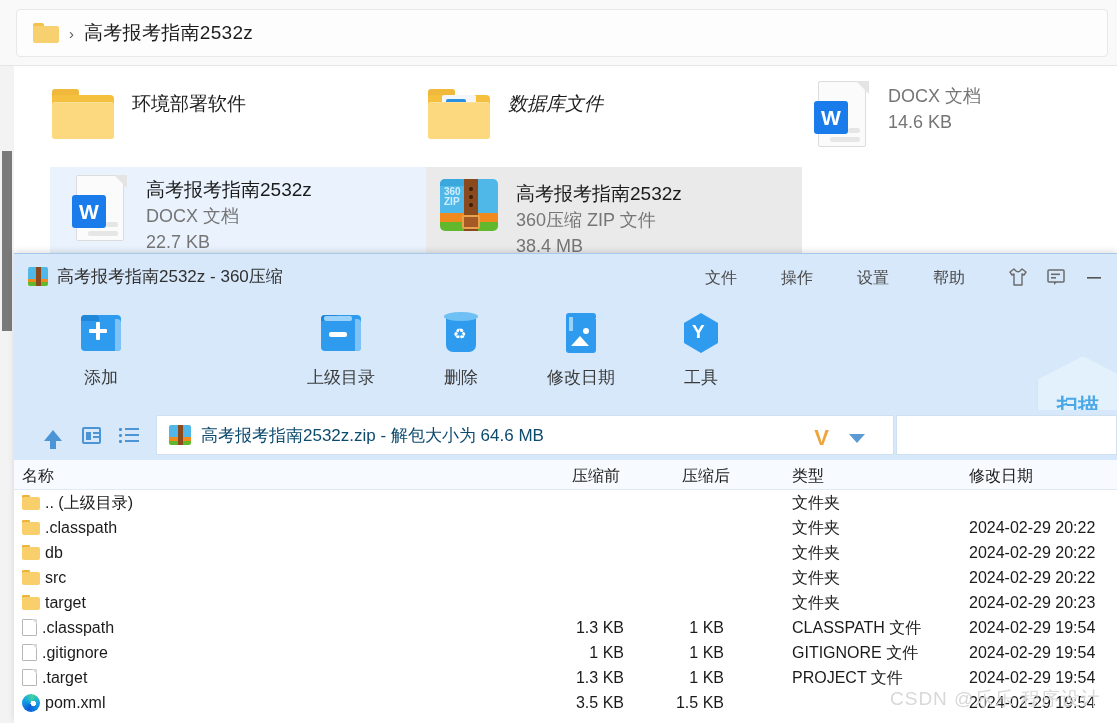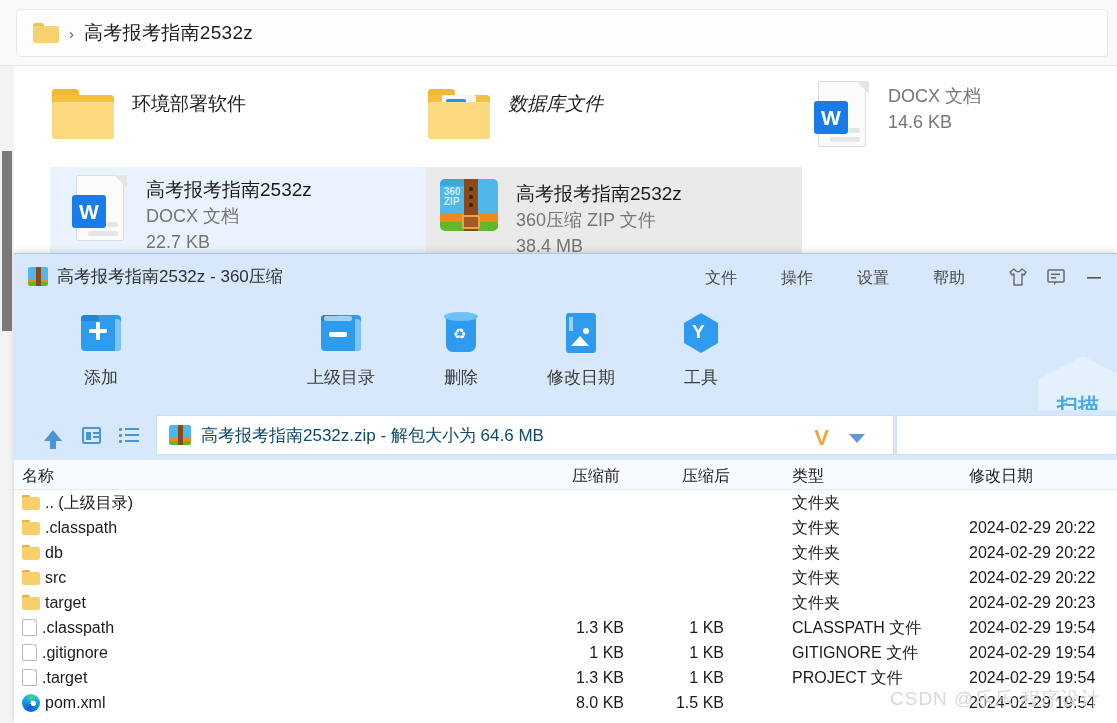--- a/index.html
+++ b/index.html
@@ -624,21 +624,21 @@
           <span class="cell c-post" style="left:630px;">1 KB</span>
           <span class="cell c-type" style="left:778px;">PROJECT 文件</span>
           <span class="cell c-date" style="left:955px;">2024-02-29 19:54</span>
         </div>
 
         <div class="row" style="top:200px;">
           <span class="cell c-name">
             <span class="mini-edge"></span>
             <span>pom.xml</span>
           </span>
-          <span class="cell c-pre" style="left:520px;">8.0 KB</span>
+          <span class="cell c-pre" style="left:520px;">3.5 KB</span>
           <span class="cell c-post" style="left:630px;">1.5 KB</span>
           <span class="cell c-date" style="left:955px;">2024-02-29 19:54</span>
         </div>
 
       </div>
     </div>
   </div>
 
   <div class="watermark">CSDN @乐乐 程序设计</div>
 

